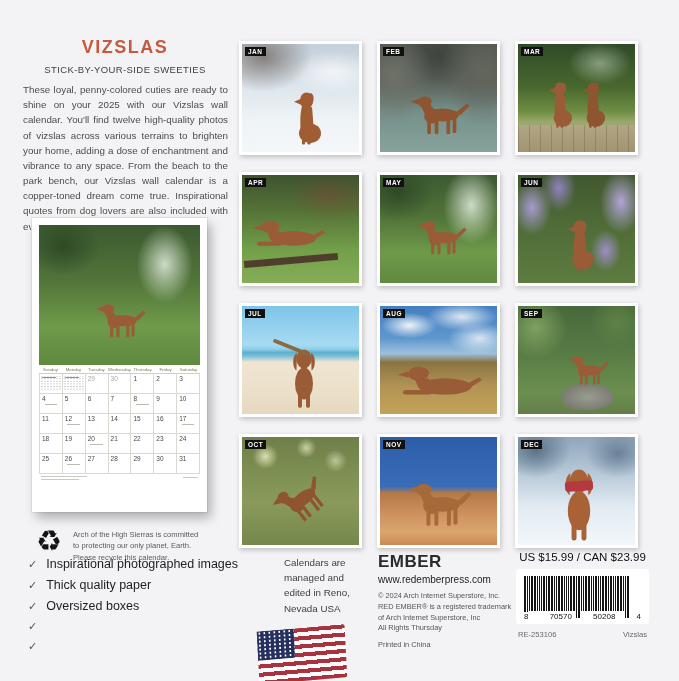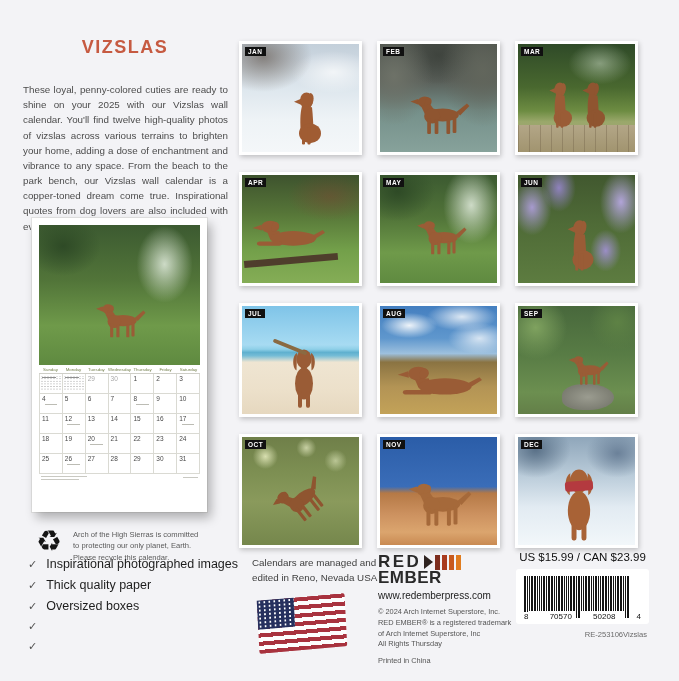--- a/index.html
+++ b/index.html
@@ -131,21 +131,21 @@
   
   .recycle{position:absolute;left:36px;top:527px;display:flex;gap:11px;width:210px;}
   .rec-ic{font-size:29px;line-height:1;color:#151515;}
   .rec-tx{font-size:7.6px;color:#5a5a5a;line-height:1.5;padding-top:2px;}
 
   .checks{position:absolute;left:28px;top:557px;list-style:none;margin:0;padding:0;}
   .checks li{font-size:12.5px;color:#1d1d1d;margin-bottom:7px;display:flex;align-items:center;}
   .tick{color:#4f4f4f;margin-right:9px;font-size:11px;}
 
   .origin{position:absolute;left:252px;top:555px;width:128px;}
-  .origin .ol{font-size:9.8px;color:#3e3e3e;line-height:1.55;}
+  .origin .ol{font-size:9.8px;color:#3e3e3e;line-height:1.55;margin-left:32px;}
   .flag{position:relative;width:88px;height:53px;margin:12px 0 0 6px;transform:rotate(-3deg) skewY(-2deg);
         background:repeating-linear-gradient(180deg,#a8323e 0 4.1px,#fdfdfd 4.1px 8.2px);border-radius:2px;}
   .flag::before{content:'';position:absolute;top:0;left:0;width:37px;height:28.7px;background-color:#26305e;
         background-image:radial-gradient(circle,#fff .7px,transparent .9px);background-size:5px 4px;}
 
   .pub{position:absolute;left:378px;top:554px;width:142px;}
   .logo-row{display:flex;align-items:center;gap:3px;}
   .rd,.em{font-size:17px;font-weight:700;color:#2a2a2a;letter-spacing:2.5px;line-height:.95;}
   .em{letter-spacing:.5px;}
   .rb{display:flex;align-items:center;gap:2px;}
@@ -163,21 +163,21 @@
 
   .priceblock{position:absolute;left:516px;top:551px;width:133px;}
   .price{font-size:11.5px;font-weight:400;color:#0e0e0e;text-align:center;}
   .bc{background:#fff;border-radius:3px;margin-top:6px;padding:7px 5px 3px;}
   .bars{display:flex;align-items:flex-start;height:42px;gap:1px;padding:0 3px;}
   .bar{background:#141414;height:35px;flex:0 0 auto;}
   .bar.tall{height:42px;}
   .digits{display:flex;justify-content:space-between;font-size:8px;color:#111;
           padding:0 1px;margin-top:-6px;background:transparent;}
   .digits span{background:#fff;padding:0 2px;}
-  .sku-row{display:flex;justify-content:flex-end;font-size:7.6px;color:#6a6a6a;
+  .sku-row{display:flex;justify-content:space-between;font-size:7.6px;color:#6a6a6a;
            margin-top:6px;padding:0 2px;}
 </style>
 </head>
 <body>
 
 <svg width="0" height="0" style="position:absolute" aria-hidden="true">
   <defs>
     <symbol id="dog-stand" viewBox="0 0 100 100" preserveAspectRatio="none">
       <path d="M16 24 L4 29 L16 35 L24 33 Z"></path>
         <circle cx="27" cy="30" r="11"></circle>
@@ -217,20 +217,21 @@
       <ellipse cx="50" cy="60" rx="18" ry="25"></ellipse>
       <rect x="38" y="72" width="8" height="26" rx="3"></rect>
         <rect x="54" y="72" width="8" height="26" rx="3"></rect>
     </symbol>
   </defs>
 </svg>
 
 <div class="canvas">
 
   <h1 class="title">VIZSLAS</h1>
+  <div class="subtitle">STICK-BY-YOUR-SIDE SWEETIES</div>
   <p class="desc">These loyal, penny-colored cuties are ready to shine on your 2025 with our Vizslas wall calendar. You'll find twelve high-quality photos of vizslas across various terrains to brighten your home, adding a dose of enchantment and vibrance to any space. From the beach to the park bench, our Vizslas wall calendar is a copper-toned dream come true. Inspirational quotes from dog lovers are also included with every month!</p>
 
   <div class="preview">
     <div class="pv-photo">
       <svg class="dog">
           <use href="#dog-stand"></use>
         </svg>
     </div>
     <div id="pv-weekdays" class="pv-weekdays">
         <div>Sunday</div>
@@ -498,30 +499,20 @@
       </li>
   </ul>
 
   <div class="origin">
     <div class="ol">Calendars are managed and</div>
     <div class="ol">edited in Reno, Nevada USA</div>
     <div class="flag"></div>
   </div>
 
   <div class="pub">
-    <div class="logo-row">
-      <span class="rd">RED</span>
-      <span class="rb">
-          <span class="rb-tri"></span>
-          <i></i>
-          <i></i>
-          <i></i>
-          <i></i>
-        </span>
-    </div>
     <div class="em">EMBER</div>
     <div class="website">www.redemberpress.com</div>
     <div class="pub-copy">
       <div>© 2024 Arch Internet Superstore, Inc.</div>
       <div>RED EMBER® is a registered trademark</div>
       <div>of Arch Internet Superstore, Inc</div>
       <div>All Rights Thursday</div>
     </div>
     <div class="pub-printed">Printed in China</div>
   </div>

